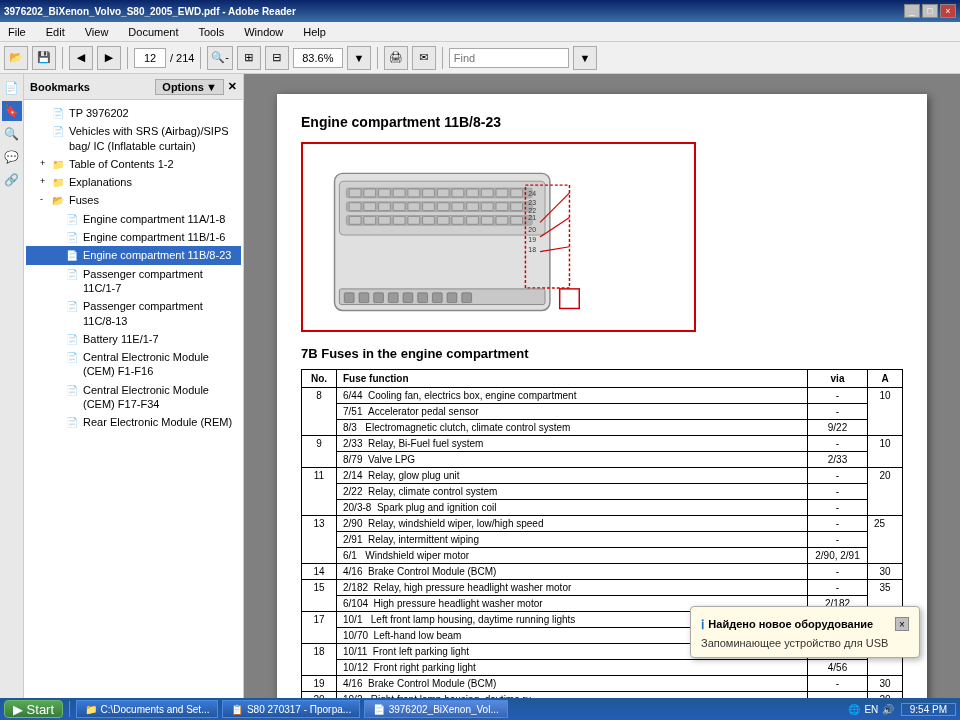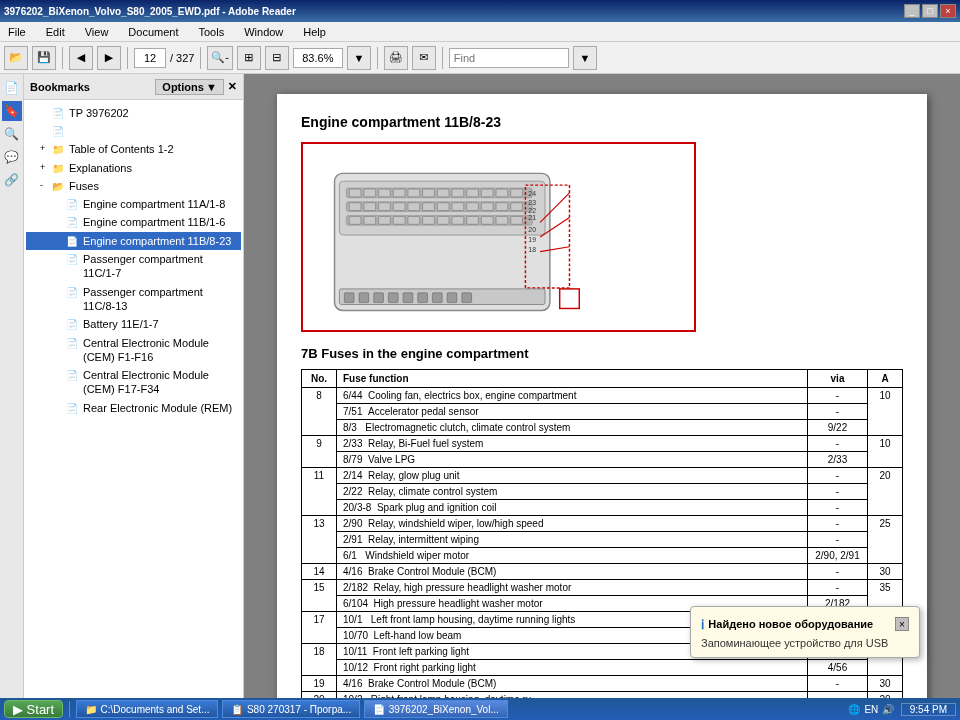--- a/index.html
+++ b/index.html
@@ -337,21 +337,21 @@
 </div>
 
 <div class="toolbar">
   <button class="tb-btn" title="Open">📂</button>
   <button class="tb-btn" title="Save">💾</button>
   <div class="tb-sep"></div>
   <button class="tb-btn">◀</button>
   <button class="tb-btn">▶</button>
   <div class="tb-sep"></div>
   <input class="page-input" value="12" style="">
-  <span>/ 327</span>
+  <span>/ 214</span>
   <div class="tb-sep"></div>
   <button class="tb-btn">🔍-</button>
   <button class="tb-btn">⊞</button>
   <button class="tb-btn">⊟</button>
   <input class="zoom-input" value="83.6%" style="">
   <button class="tb-btn">▼</button>
   <div class="tb-sep"></div>
   <button class="tb-btn">🖨</button>
   <button class="tb-btn">✉</button>
   <div class="tb-sep"></div>
@@ -383,20 +383,21 @@
     <div class="sidebar-content">
 
       <div class="tree-item tree-indent-1">
         <span class="expand-icon"> </span>
         <span class="doc-icon">📄</span>
         <span class="label">TP 3976202</span>
       </div>
       <div class="tree-item tree-indent-1">
         <span class="expand-icon"> </span>
         <span class="doc-icon">📄</span>
+        <span class="label">Vehicles with SRS (Airbag)/SIPS bag/ IC (Inflatable curtain)</span>
       </div>
       <div class="tree-item tree-indent-1">
         <span class="expand-icon">+</span>
         <span class="doc-icon">📁</span>
         <span class="label">Table of Contents 1-2</span>
       </div>
       <div class="tree-item tree-indent-1">
         <span class="expand-icon">+</span>
         <span class="doc-icon">📁</span>
         <span class="label">Explanations</span>
@@ -590,21 +591,21 @@
           </tr>
           <tr>
             <td>20/3-8&nbsp;&nbsp;Spark plug and ignition coil</td>
             <td style="text-align:center">-</td>
           </tr>
 
           <tr>
             <td class="row-no" rowspan="3">13</td>
             <td>2/90&nbsp;&nbsp;Relay, windshield wiper, low/high speed</td>
             <td style="text-align:center">-</td>
-            <td style="text-align:center" rowspan="3">25</td>
+            <td style="" rowspan="3">25</td>
           </tr>
           <tr>
             <td>2/91&nbsp;&nbsp;Relay, intermittent wiping</td>
             <td style="text-align:center">-</td>
           </tr>
           <tr>
             <td>6/1&nbsp;&nbsp;&nbsp;Windshield wiper motor</td>
             <td style="text-align:center">2/90, 2/91</td>
           </tr>
 

